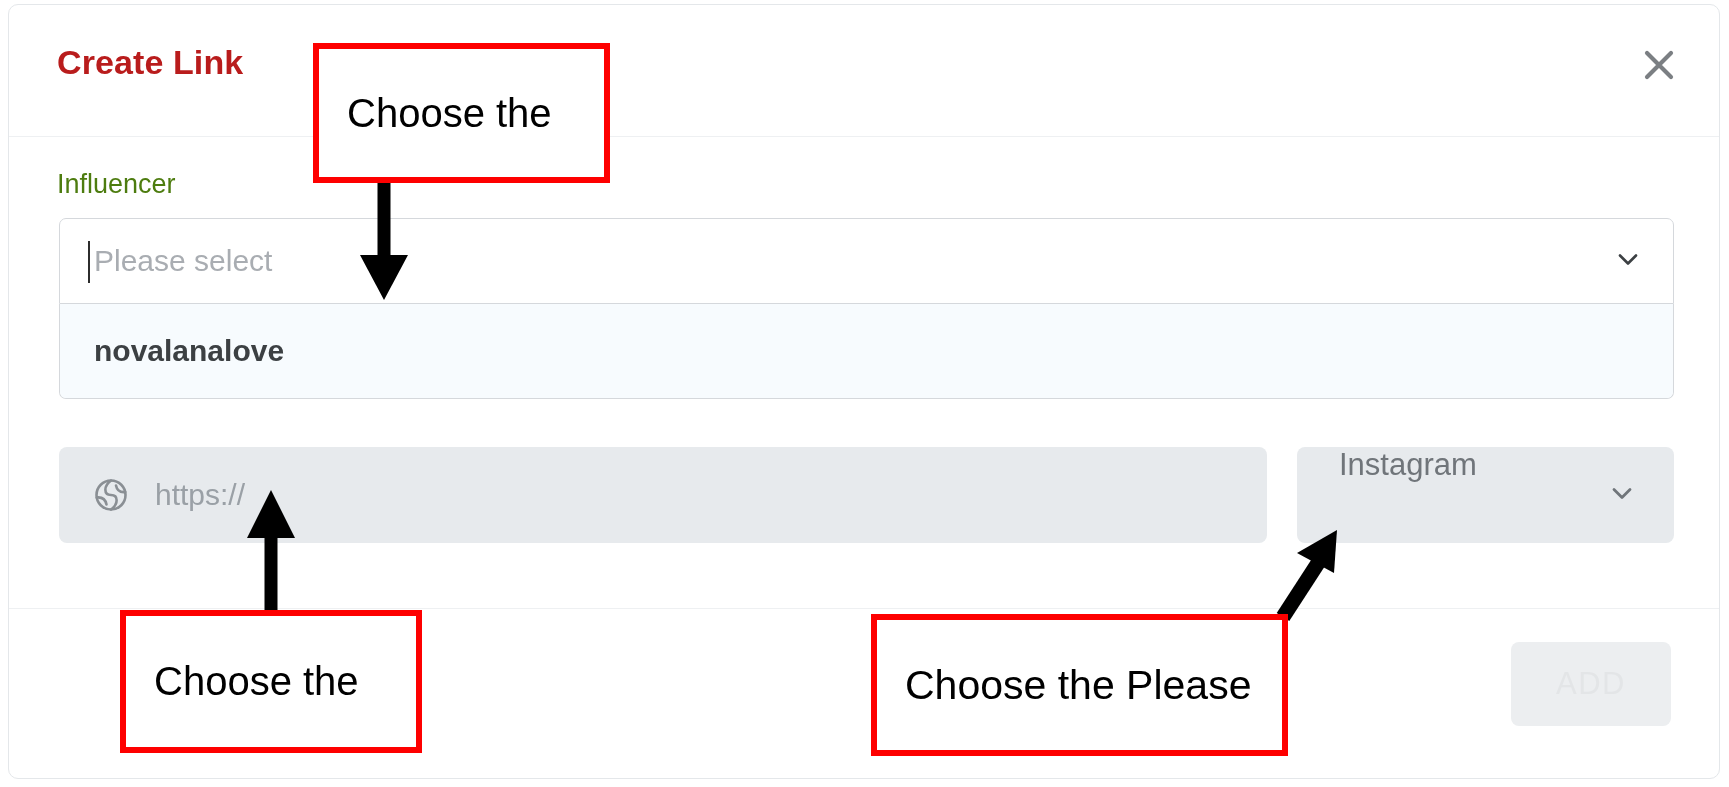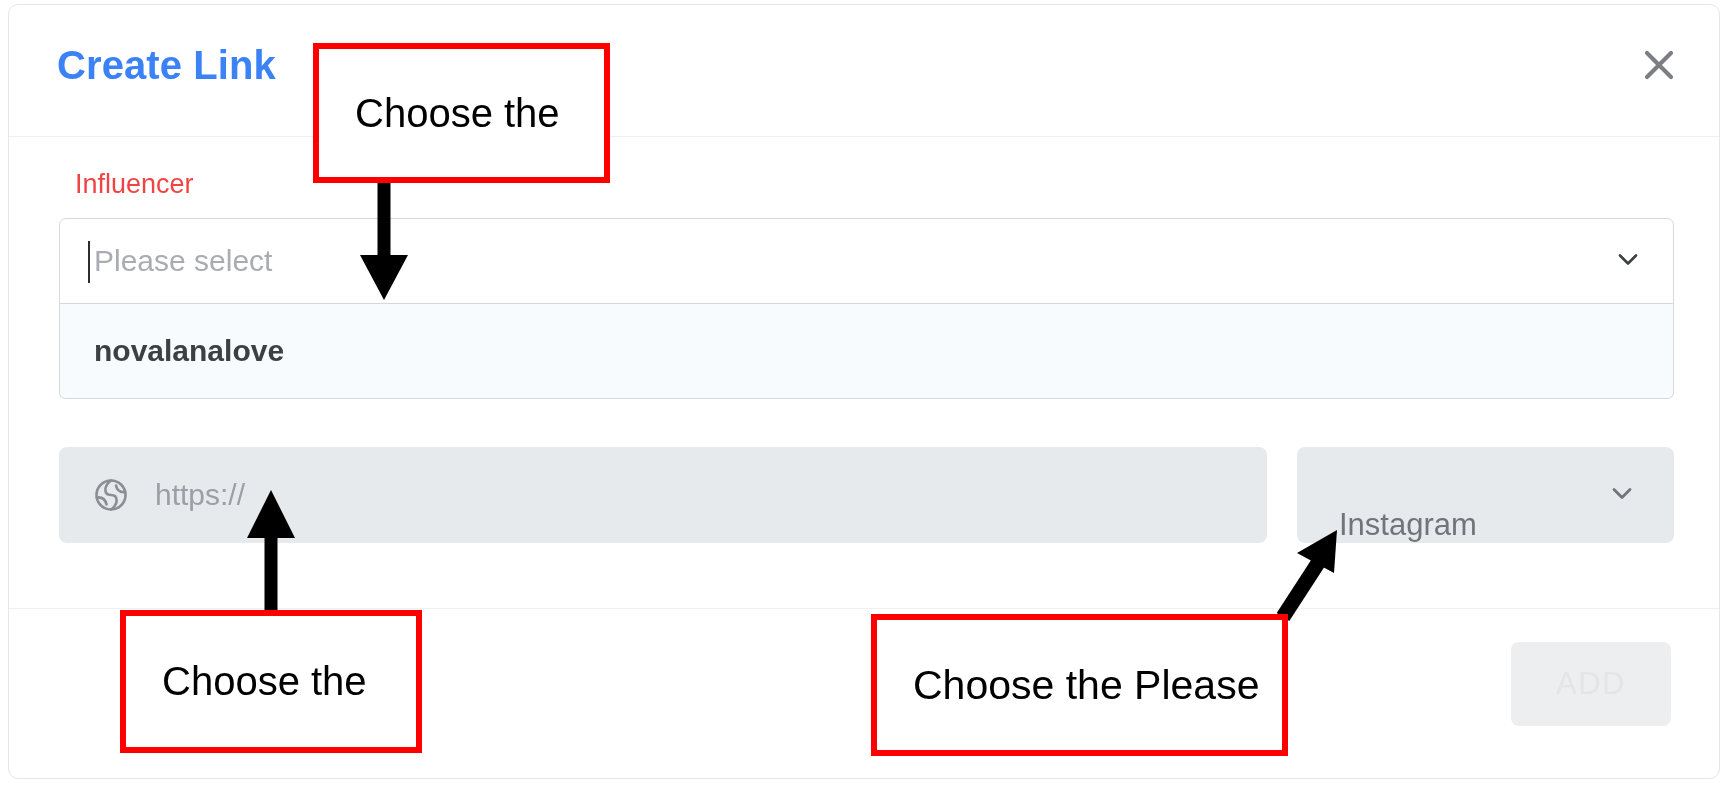--- a/index.html
+++ b/index.html
@@ -35,23 +35,23 @@
     left: 0; top: 0;
     width: 100%;
     height: 132px;
     border-bottom: 1px solid #eef0f2;
     box-sizing: border-box;
   }
   .dlg-title {
     position: absolute;
     left: 48px;
     top: 38px;
-    font-size: 40px;
+    font-size: 34px;
     font-weight: 600;
-    color: #3b82f6;
+    color: #b91c1c;
     letter-spacing: 0.1px;
     white-space: nowrap;
   }
   .close-btn {
     position: absolute;
     right: 36px;
     top: 36px;
     width: 48px;
     height: 48px;
     cursor: pointer;
@@ -64,23 +64,22 @@
     left: 0;
     top: 132px;
     width: 100%;
     height: 471px;
   }
   .field-label {
     position: absolute;
     left: 48px;
     top: 32px;
     font-size: 27px;
-    color: #ef4444;
-    white-space: nowrap;
-    margin-left: 18px;
+    color: #4d7c0f;
+    white-space: nowrap;
   }
 
   
   .select-wrap {
     position: absolute;
     left: 50px;
     top: 81px;
     width: 1615px;
   }
   .select-control {
@@ -175,21 +174,21 @@
   .social-select {
     position: absolute;
     left: 1238px;
     top: 0;
     width: 377px;
     height: 96px;
     background: #e7eaed;
     border-radius: 8px;
     box-sizing: border-box;
     display: flex;
-    align-items: flex-end;
+    align-items: flex-start;
     cursor: pointer;
   }
   .social-label {
     margin-left: 42px;
     font-size: 31px;
     color: #70757a;
     white-space: nowrap;
   }
   .chevron-social {
     position: absolute;
@@ -238,21 +237,21 @@
     background: #ffffff;
     box-sizing: border-box;
     display: flex;
     align-items: center;
   }
   .anno-text {
     font-family: "Liberation Sans", sans-serif;
     color: #000000;
     font-size: 40px;
     white-space: nowrap;
-    padding-left: 36px;
+    padding-left: 28px;
   }
   .anno-1 { left: 313px; top: 43px;  width: 297px;  height: 140px; }
   .anno-2 { left: 120px; top: 610px; width: 302px;  height: 143px; }
   .anno-3 { left: 871px; top: 614px; width: 417px;  height: 142px; }
   .anno-3 .anno-text { font-size: 41px; }
   .arrow-svg { position: absolute; left: 0; top: 0; }
 </style>
 </head>
 <body>
 

